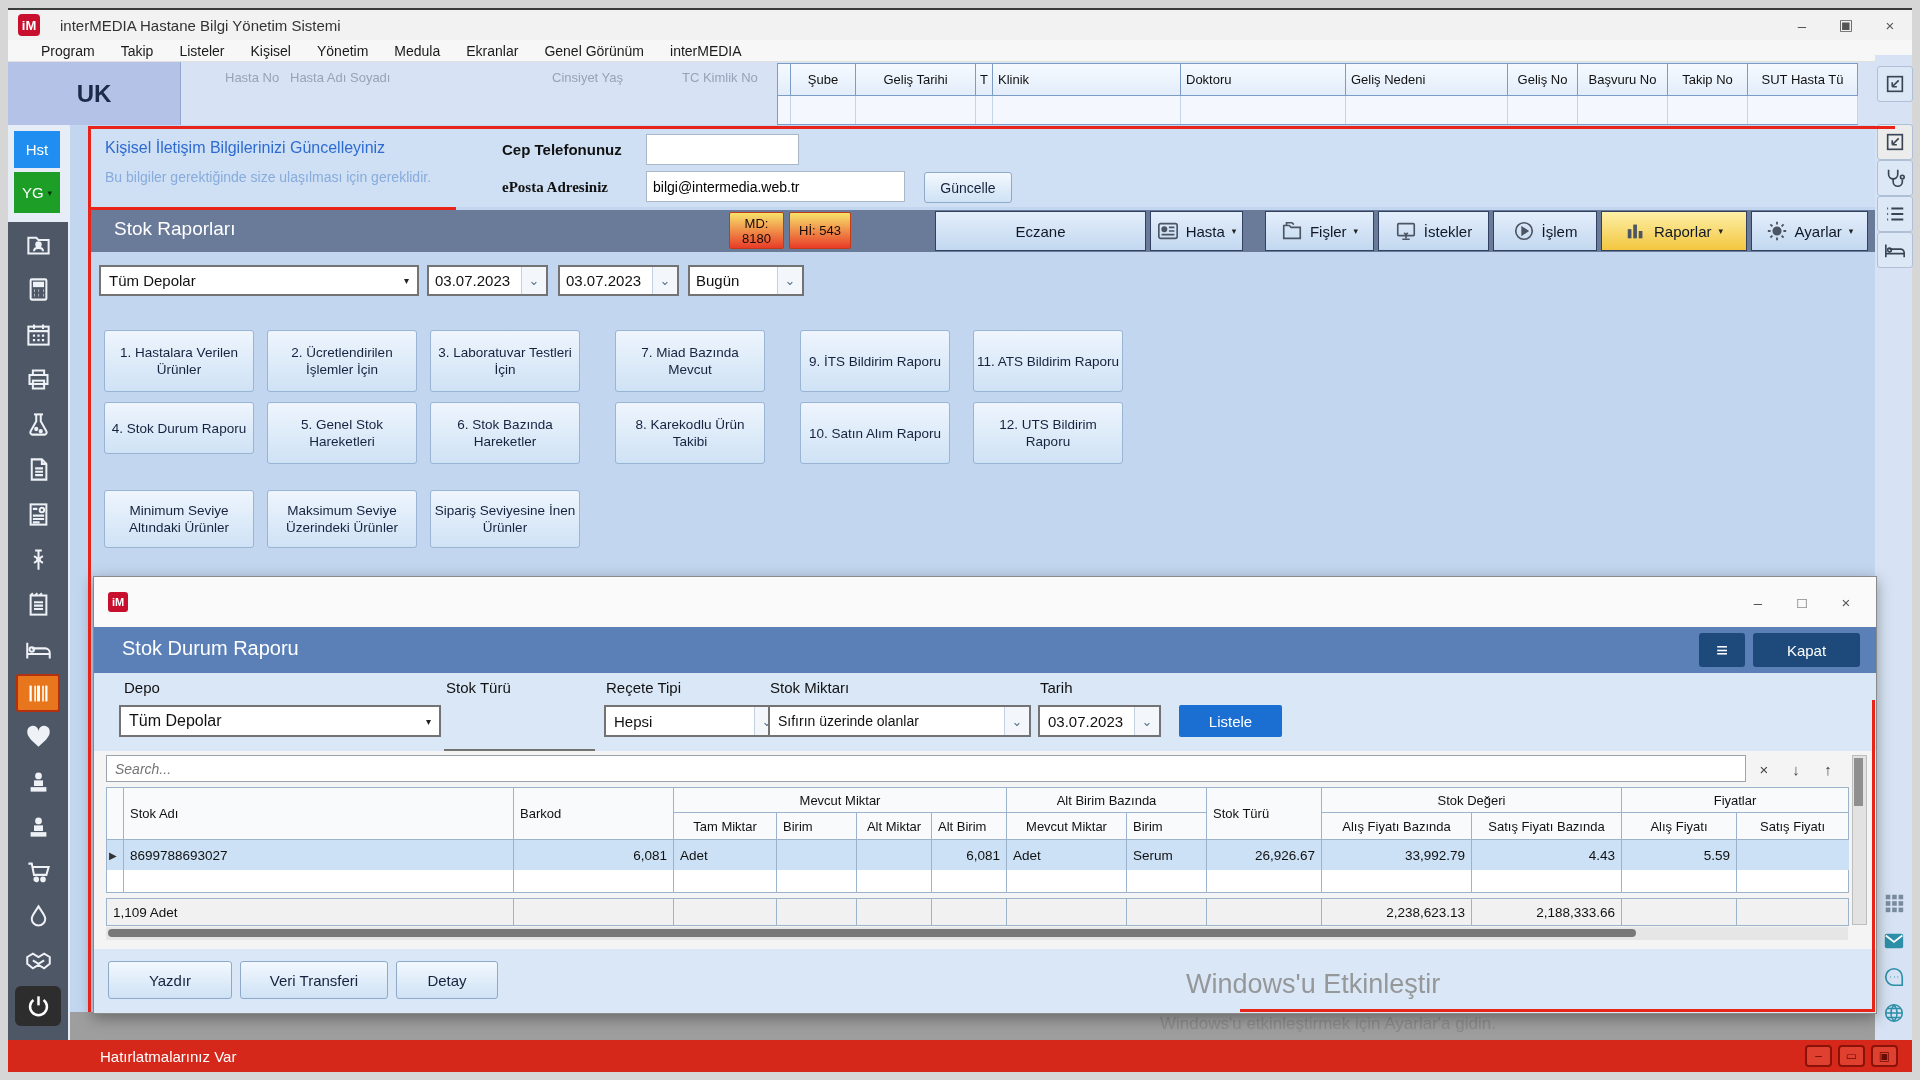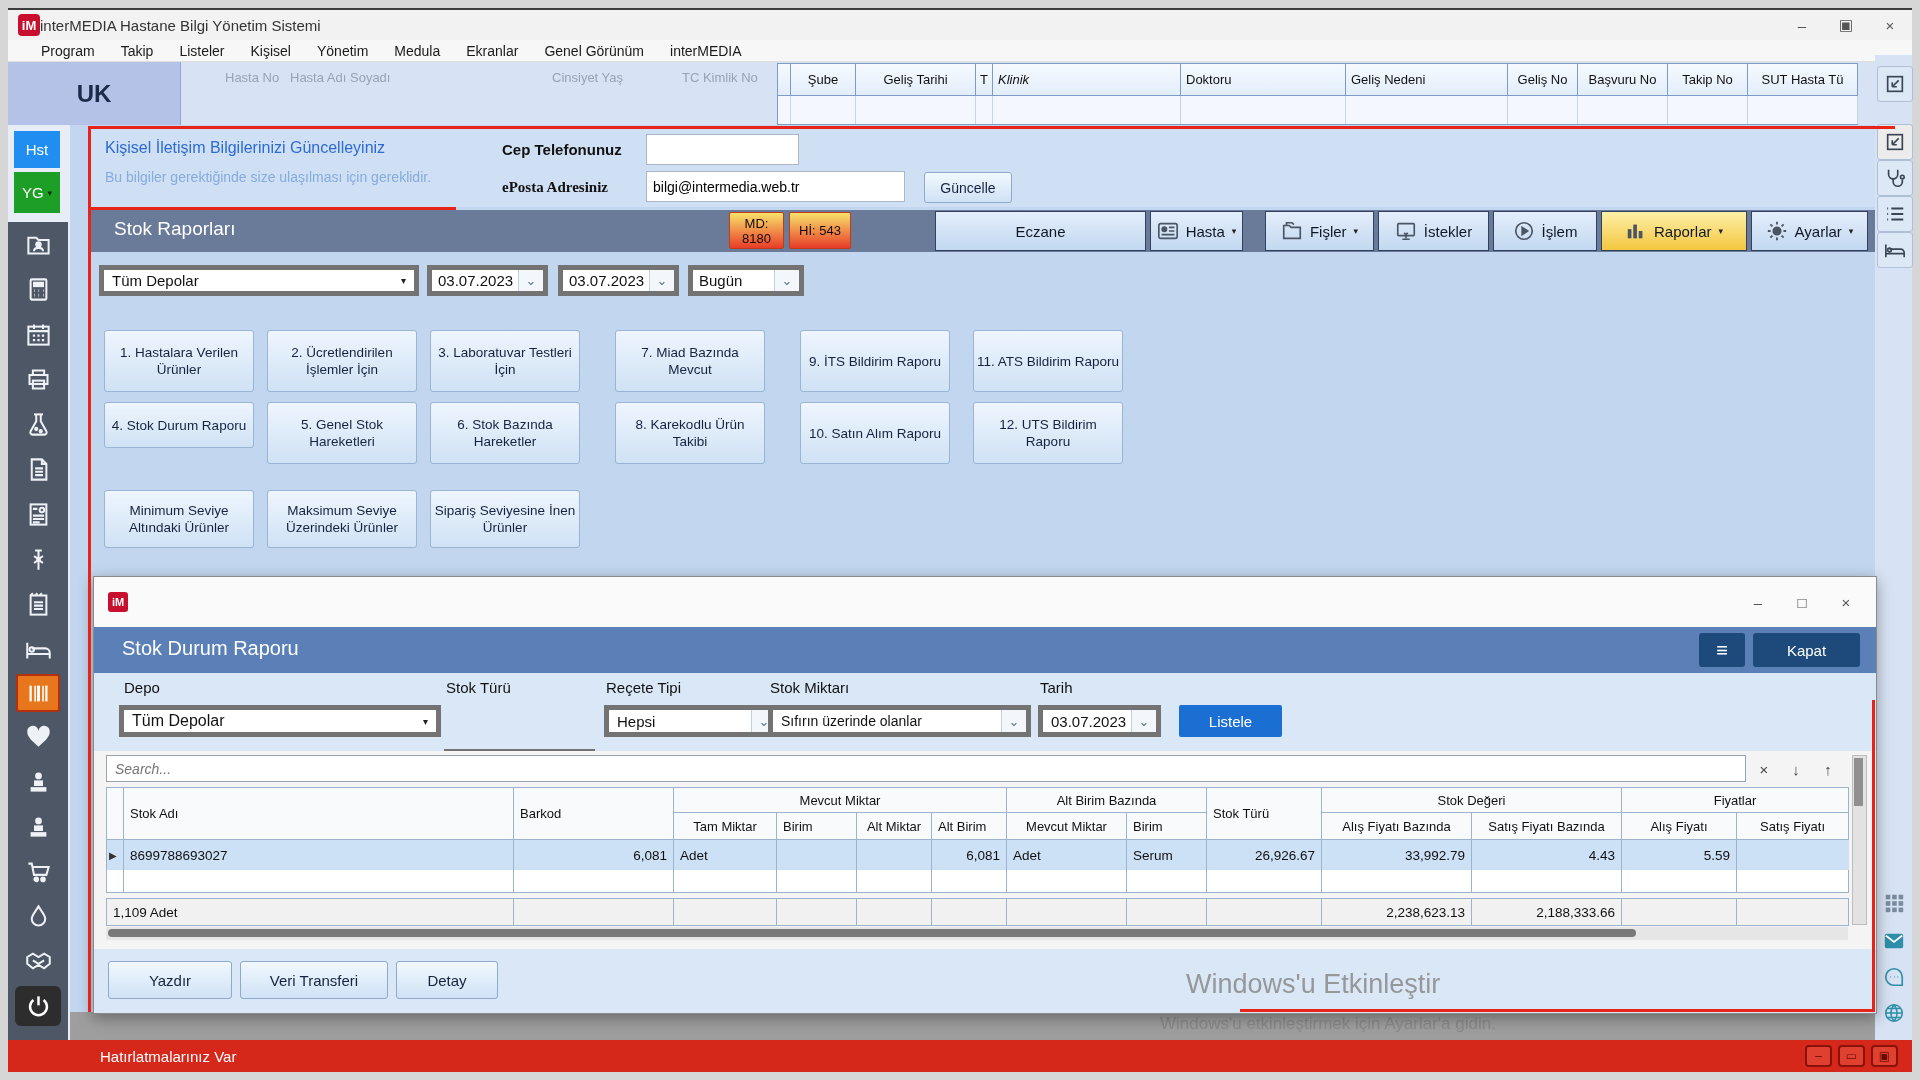--- a/index.html
+++ b/index.html
@@ -5,21 +5,21 @@
   html,body{margin:0;padding:0;background:#9a9a9a;}
   #screen{position:relative;width:1920px;height:1080px;background:#d6d6d6;overflow:hidden;
           font-family:"Liberation Sans","DejaVu Sans",sans-serif;color:#222;}
   .abs{position:absolute;}
   
   .appwin{left:8px;top:10px;width:1904px;height:1062px;background:#f0f0f0;}
   .topline{left:8px;top:8px;width:1904px;height:2px;background:#3c3c3c;}
   .titlebar{left:8px;top:10px;width:1904px;height:30px;background:#f2f2f2;display:flex;align-items:center;}
   .applogo{width:22px;height:22px;background:#c8102e;color:#fff;border-radius:4px;margin-left:10px;
            font-weight:bold;font-size:13px;display:flex;align-items:center;justify-content:center;}
-  .apptitle{margin-left:0;font-size:15px;color:#333;}
+  .apptitle{margin-left:20px;font-size:15px;color:#333;}
   .wctrls{margin-left:auto;display:flex;}
   .wctrl{width:44px;height:28px;display:flex;align-items:center;justify-content:center;color:#555;font-size:15px;}
   .menubar{left:8px;top:40px;width:1904px;height:22px;background:#f7f7f7;border-bottom:1px solid #e0e0e0;
            display:flex;align-items:center;padding-left:20px;box-sizing:border-box;}
   .menuitem{font-size:14px;color:#1a1a1a;padding:0 13px;}
   
   .patientbar{left:8px;top:62px;width:1904px;height:63px;background:#d7e3f4;}
   .ukbox{left:8px;top:62px;width:172px;height:63px;background:#b3c2e6;border-right:1px solid #93a6cf;
          display:flex;align-items:center;justify-content:center;font-size:24px;font-weight:600;color:#1c2b4a;}
   .pfield{position:absolute;top:70px;font-size:13px;color:#96a3b8;}
@@ -60,21 +60,21 @@
   .stoktitle{left:114px;top:218px;font-size:19px;color:#fff;text-align:center;}
   .badge{position:absolute;top:212px;height:37px;background:linear-gradient(#f7e26a,#e83c28);border:1px solid #c23c1a;
          box-sizing:border-box;border-radius:2px;color:#1a0a0a;font-size:13px;display:flex;flex-direction:column;
          align-items:center;justify-content:center;line-height:15px;}
   .tbtn{position:absolute;top:211px;height:40px;background:linear-gradient(#e4eefb,#c2d8f0);border:1px solid #32415f;
         box-sizing:border-box;display:flex;align-items:center;justify-content:center;gap:7px;font-size:15px;color:#101828;}
   .tbtn svg{width:22px;height:22px;color:#4b5563;}
   .tbtn .car{font-size:9px;color:#222;}
   .tbtn.yellow{background:linear-gradient(#fdf0a8,#f3c63e);}
   .filterrow{left:91px;top:252px;width:1784px;height:55px;background:#c2d6ef;}
-  .combo{position:absolute;background:#fff;border:5px solid #737373;box-sizing:border-box;display:flex;
+  .combo{position:absolute;background:#fff;border:2px solid #737373;box-sizing:border-box;display:flex;
          align-items:center;font-size:15px;color:#111;padding-left:8px;}
   .combo .grow{flex:1;}
   .combo .car{font-size:10px;color:#222;padding-right:8px;}
   .chevbox{width:24px;align-self:stretch;border-left:1px solid #c3d0e0;background:#f3f7fb;color:#57708e;
            display:flex;align-items:center;justify-content:center;font-size:13px;}
   .rbtn{position:absolute;width:150px;background:linear-gradient(#eef5fd,#cfe2f5);border:1px solid #9ab4d4;border-radius:3px;
         box-sizing:border-box;font-size:13.5px;color:#16233f;display:flex;align-items:center;justify-content:center;
         text-align:center;line-height:17px;padding:2px;}
   
   .redl{position:absolute;background:#e8231a;z-index:40;}
@@ -150,21 +150,21 @@
   <div class="abs ukbox">UK</div>
   <span class="pfield" style="left:225px;">Hasta No</span>
   <span class="pfield" style="left:290px;">Hasta Adı Soyadı</span>
   <span class="pfield" style="left:552px;">Cinsiyet Yaş</span>
   <span class="pfield" style="left:682px;">TC Kimlik No</span>
   <div class="abs ptable">
     <div class="pth"></div>
     <div class="pth">Şube</div>
     <div class="pth">Geliş Tarihi</div>
     <div class="pth">T</div>
-    <div class="pth" style="justify-content:flex-start;padding-left:5px;font-style:italic;">Klinik</div>
+    <div class="pth" style="justify-content:flex-start;padding-left:5px;">Klinik</div>
     <div class="pth" style="justify-content:flex-start;padding-left:5px;">Doktoru</div>
     <div class="pth" style="justify-content:flex-start;padding-left:5px;">Geliş Nedeni</div>
     <div class="pth">Geliş No</div>
     <div class="pth">Başvuru No</div>
     <div class="pth">Takip No</div>
     <div class="pth">SUT Hasta Tü</div>
     <div class="ptd"></div>
       <div class="ptd"></div>
     <div class="ptd"></div>
       <div class="ptd"></div>
@@ -455,21 +455,21 @@
     <span class="grow">Bugün</span>
     <span class="chevbox">⌄</span>
   </div>
 
   <div class="rbtn" style="left:104px;top:330px;height:62px;">1. Hastalara Verilen Ürünler</div>
   <div class="rbtn" style="left:267px;top:330px;height:62px;">2. Ücretlendirilen İşlemler İçin</div>
   <div class="rbtn" style="left:430px;top:330px;height:62px;">3. Laboratuvar Testleri İçin</div>
   <div class="rbtn" style="left:615px;top:330px;height:62px;">7. Miad Bazında Mevcut</div>
   <div class="rbtn" style="left:800px;top:330px;height:62px;">9. İTS Bildirim Raporu</div>
   <div class="rbtn" style="left:973px;top:330px;height:62px;">11. ATS Bildirim Raporu</div>
-  <div class="rbtn" style="left:104px;top:402px;height:46px;">4. Stok Durum Raporu</div>
+  <div class="rbtn" style="left:104px;top:402px;height:52px;">4. Stok Durum Raporu</div>
   <div class="rbtn" style="left:267px;top:402px;height:62px;">5. Genel Stok Hareketleri</div>
   <div class="rbtn" style="left:430px;top:402px;height:62px;">6. Stok Bazında Hareketler</div>
   <div class="rbtn" style="left:615px;top:402px;height:62px;">8. Karekodlu Ürün Takibi</div>
   <div class="rbtn" style="left:800px;top:402px;height:62px;">10. Satın Alım Raporu</div>
   <div class="rbtn" style="left:973px;top:402px;height:62px;">12. UTS Bildirim Raporu</div>
   <div class="rbtn" style="left:104px;top:490px;height:58px;">Minimum Seviye Altındaki Ürünler</div>
   <div class="rbtn" style="left:267px;top:490px;height:58px;">Maksimum Seviye Üzerindeki Ürünler</div>
   <div class="rbtn" style="left:430px;top:490px;height:58px;">Sipariş Seviyesine İnen Ürünler</div>
 
   <div class="abs graystrip"></div>

